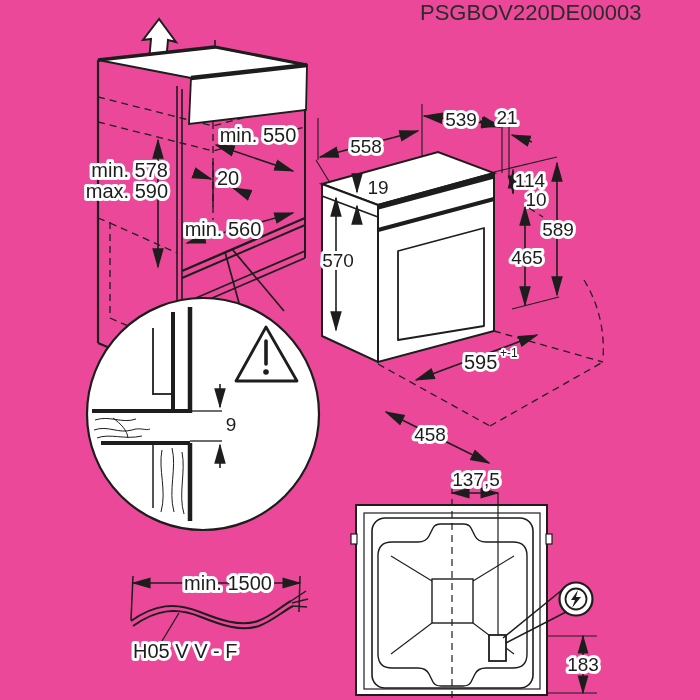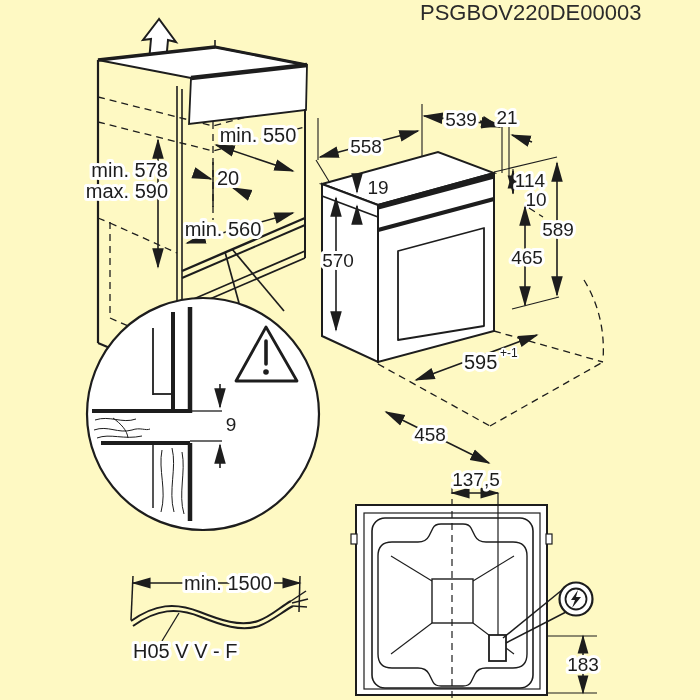--- a/index.html
+++ b/index.html
@@ -1,16 +1,16 @@
 <!DOCTYPE html>
 <html><head>
 <meta charset="utf-8">
 <style>
   html,body{margin:0;padding:0;background:#ffffff;}
-  .stage{width:700px;height:700px;position:relative;background:#fef9c3;margin:0 auto;
+  .stage{width:700px;height:700px;position:relative;background:#ec4899;margin:0 auto;
          font-family:"Liberation Sans", sans-serif;}
   svg text{font-family:"Liberation Sans", sans-serif;fill:#1d1d1d;}
   .dim{font-size:19px;paint-order:stroke;stroke:#ffffff;stroke-width:6px;stroke-linejoin:round;}
   .dim-big{font-size:20px;paint-order:stroke;stroke:#ffffff;stroke-width:6px;stroke-linejoin:round;}
   .sup{font-size:12px;paint-order:stroke;stroke:#ffffff;stroke-width:4px;stroke-linejoin:round;}
   .doccode{font-size:22px;fill:#2b2b2b;}
   .ln{stroke:#1d1d1d;fill:none;}
   .fw{fill:#ffffff;stroke:#1d1d1d;}
   .dash{stroke-dasharray:7 5;}
 </style>

